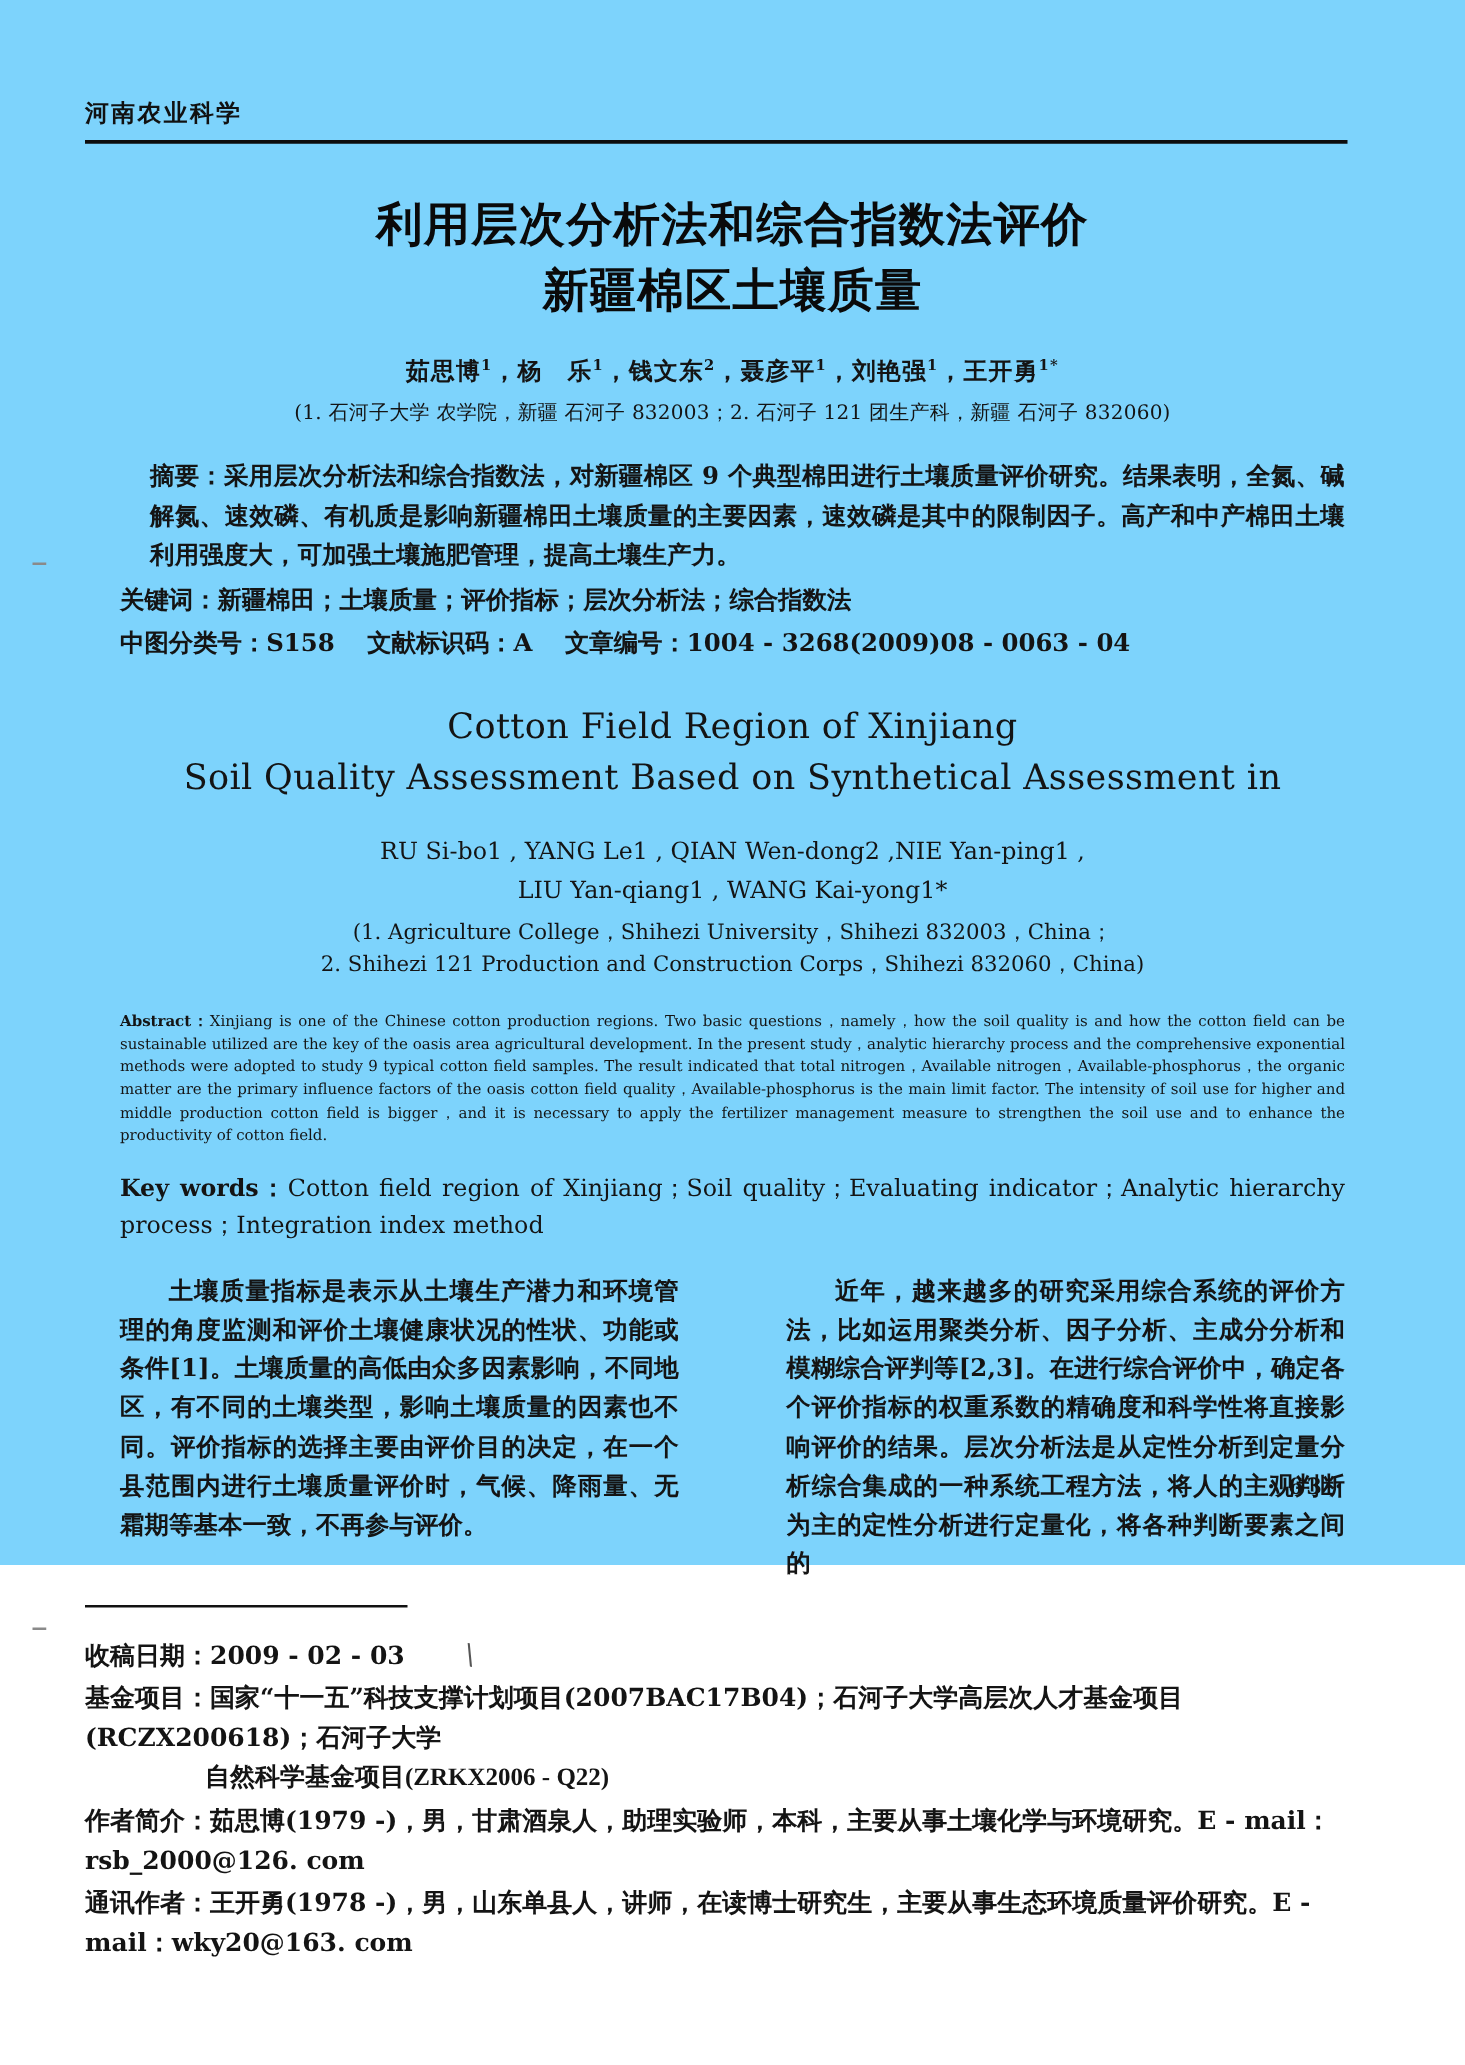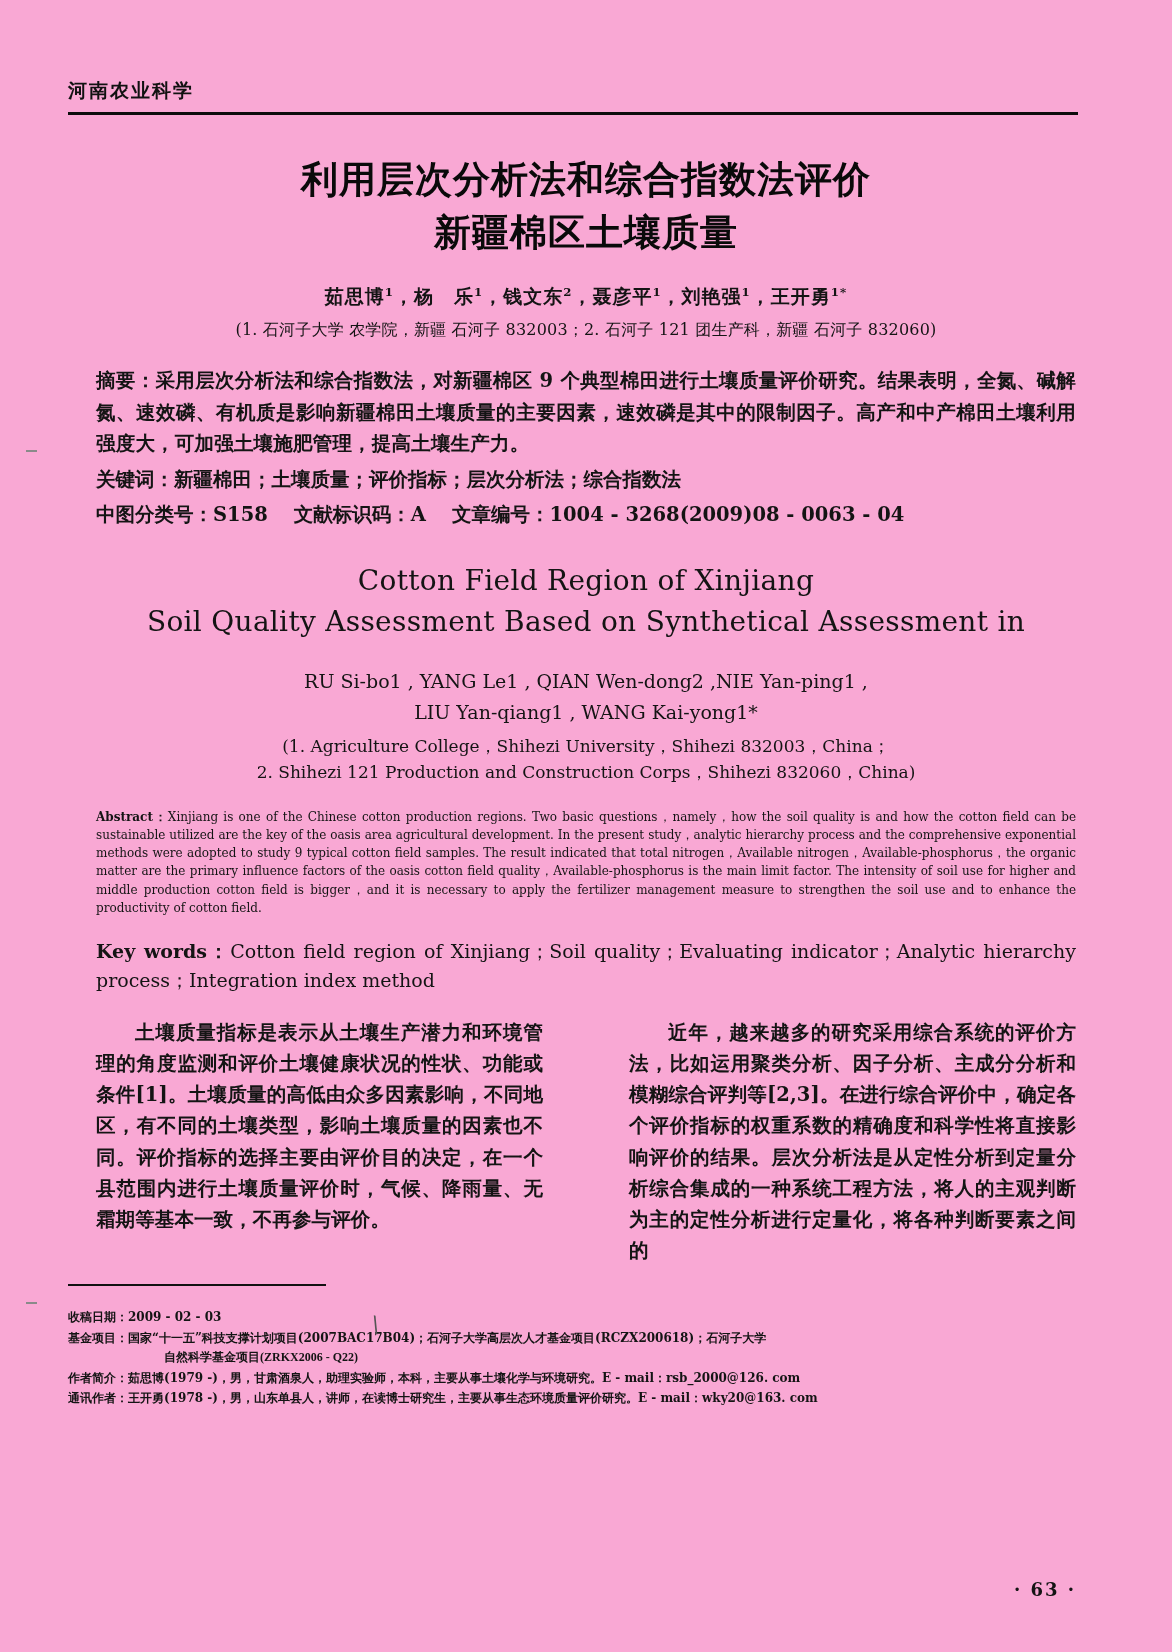--- a/index.html
+++ b/index.html
@@ -12,22 +12,22 @@
     height: 1652px;
     font-family: "DejaVu Serif", "Liberation Serif", serif;
     color: #141414;
     position: relative;
     overflow: hidden;
   }
   .page {
     position: absolute;
     left: 0; top: 0;
     width: 1172px;
-    height: 1652px;
-    background: #f9a8d4;
+    height: 1252px;
+    background: #7dd3fc;
   }
   .content {
     position: absolute;
     left: 96px;
     top: 0;
     width: 980px;
   }
 
   
   .runhead {
@@ -76,20 +76,21 @@
   sup { font-size: 0.62em; vertical-align: super; font-weight: bold; }
 
   
   .cn-abstract {
     margin-top: 24px;
     font-size: 19.5px;
     line-height: 1.62;
     font-weight: bold;
     text-align: justify;
     letter-spacing: 0.2px;
+    margin-left: 24px;
   }
   .cn-abstract p { margin: 0 0 2px 0; }
   .cn-kw {
     margin-top: 4px;
     font-size: 19.5px;
     font-weight: bold;
     line-height: 1.62;
   }
   .cn-class {
     margin-top: 4px;
@@ -170,21 +171,21 @@
     position: absolute;
     left: 372px;
     top: 1312px;
     font-size: 22px;
     color: #555;
     transform: rotate(12deg);
   }
   .footnotes {
     margin-top: 22px;
     margin-left: -28px;
-    font-size: 12px;
+    font-size: 20px;
     line-height: 1.62;
     font-weight: bold;
     width: 1010px;
   }
   .footnotes .fn { margin-bottom: 1px; }
   .footnotes .cont { margin-left: 96px; font-family: Liberation Serif, serif; }
 
   .pagenum {
     position: absolute;
     right: 96px;

